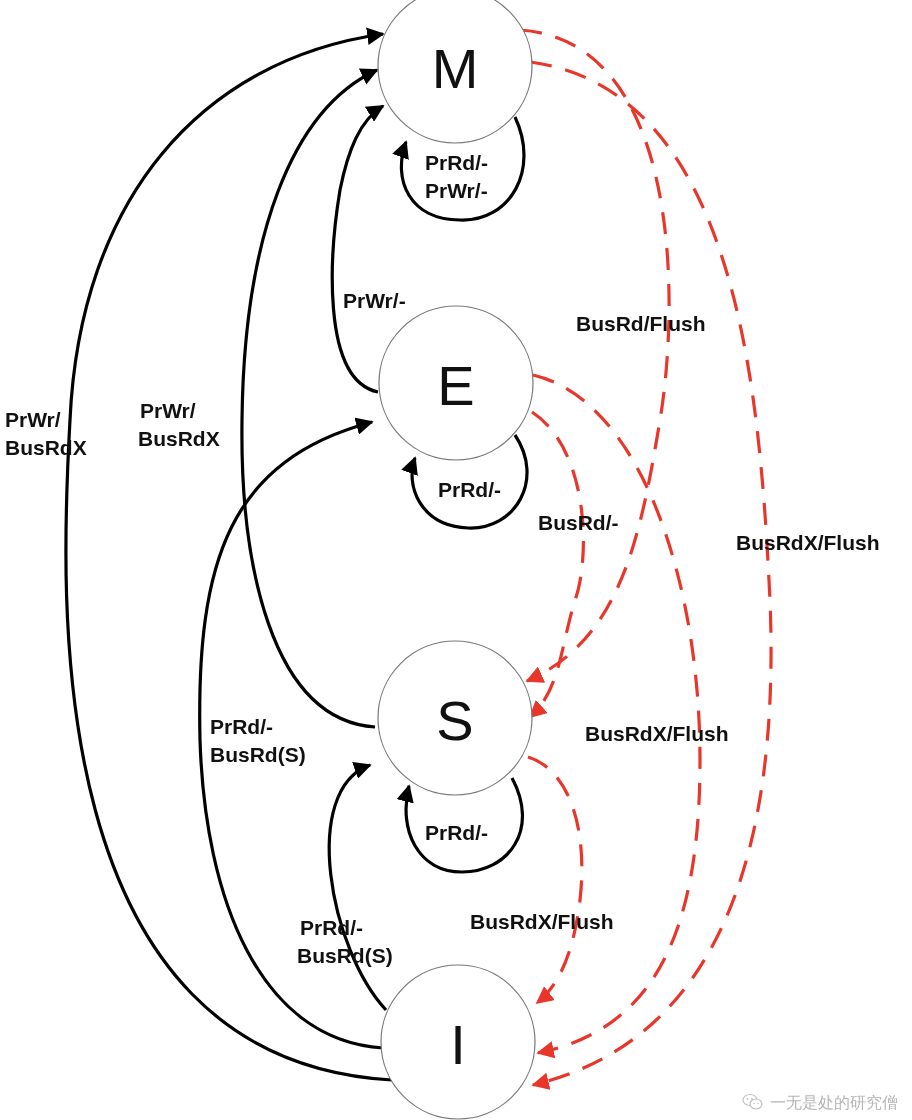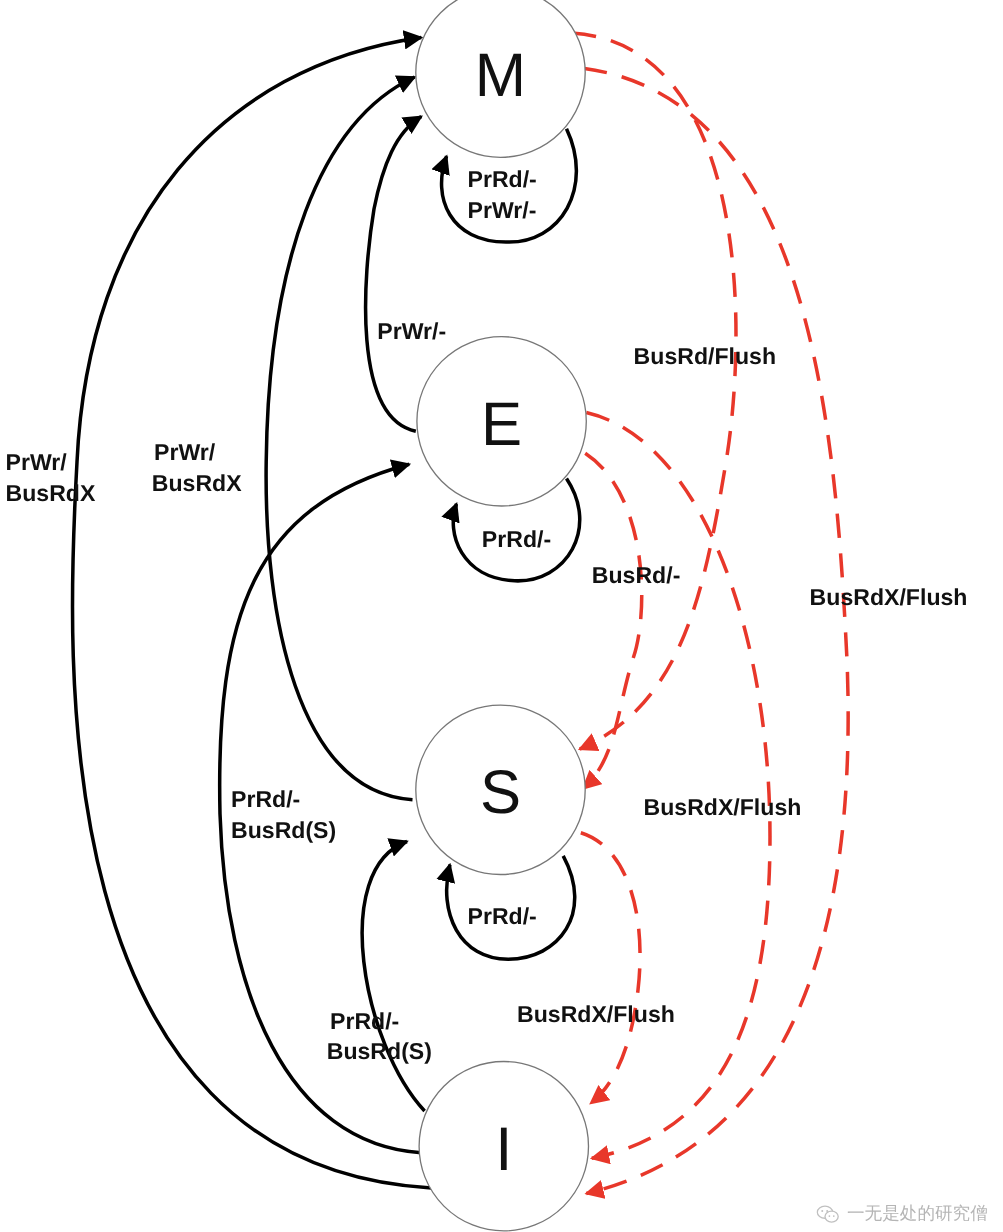--- a/index.html
+++ b/index.html
@@ -3,21 +3,21 @@
 <meta charset="utf-8">
 <style>
   html, body { margin: 0; padding: 0; background: #ffffff; }
   body { width: 912px; height: 1120px; position: relative; overflow: hidden; font-family: "Liberation Sans", sans-serif; }
   #diagram { position: absolute; left: 0; top: 0; width: 912px; height: 1120px; }
   .state-circle { fill: #ffffff; stroke: #777777; stroke-width: 1.2; }
   .state-letter { font-family: "Liberation Sans", sans-serif; font-size: 56px; fill: #111111; text-anchor: middle; dominant-baseline: central; }
   .edge-black { fill: none; stroke: #000000; stroke-width: 3.2; }
   .edge-red { fill: none; stroke: #e8372a; stroke-width: 3.2; stroke-dasharray: 22 14; }
   .edge-label { font-family: "Liberation Sans", sans-serif; font-weight: bold; font-size: 21px; fill: #111111; }
-  .watermark { position: absolute; right: 14px; bottom: 6px; font-family: "DejaVu Sans", sans-serif; font-size: 16px; color: #b5b5b5; display: flex; align-items: center; gap: 6px; }
+  .watermark { position: absolute; right: 14px; bottom: 6px; font-family: "DejaVu Sans", sans-serif; font-size: 16px; color: #b5b5b5; display: flex; align-items: flex-start; gap: 6px; }
   .wm-icon { width: 22px; height: 18px; position: relative; }
 </style>
 </head>
 <body>
 
 <svg id="diagram" viewBox="0 0 912 1120" xmlns="http://www.w3.org/2000/svg">
   <defs>
     <marker id="arrow-black" viewBox="0 0 10 10" refX="9" refY="5" markerWidth="5.5" markerHeight="5.5" orient="auto-start-reverse" markerUnits="strokeWidth">
       <path d="M0,0 L10,5 L0,10 z" fill="#000"></path>
     </marker>

